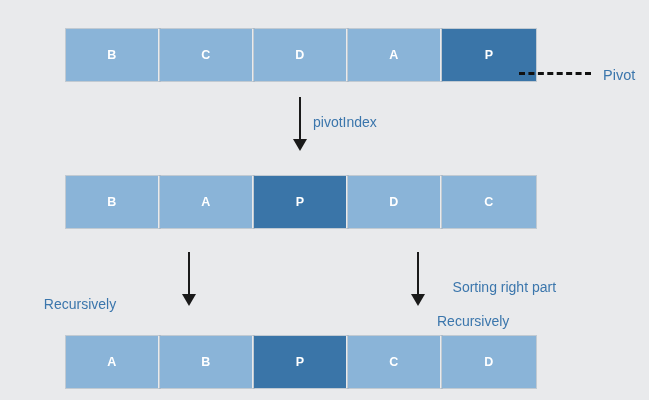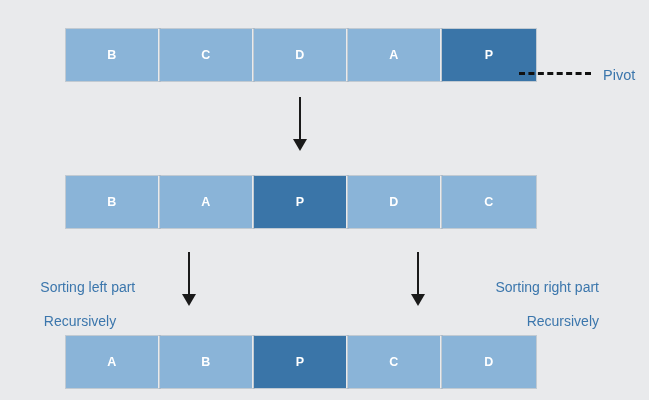--- a/index.html
+++ b/index.html
@@ -96,21 +96,21 @@
   #label-pivot       { left: 603px; top: 67px;  font-size: 14.5px; }
   #label-sort-left {
     left: 5px; top: 262px;
     width: 150px;
     text-align: center;
     line-height: 17px;
   }
   #label-sort-right {
     left: 437px; top: 262px;
     width: 162px;
-    text-align: right;
+    text-align: left;
     line-height: 17px;
   }
   .label .l2 { display: block; }
 
   
   #pivot-dash {
     position: absolute;
     left: 519px;
     top: 72px;
     width: 72px;
@@ -131,35 +131,35 @@
     <div class="cell pivot  w5">P</div>
   </div>
 
   <div id="pivot-dash"></div>
   <div class="label" id="label-pivot">Pivot</div>
 
   <div class="arrow" id="arrow-pivot-index">
     <div class="shaft"></div>
     <div class="head"></div>
   </div>
+  <div class="label" id="label-pivot-index">pivotIndex</div>
 
   <div class="array-row" id="row-2">
     <div class="cell normal w1">B</div>
     <div class="cell normal w2">A</div>
     <div class="cell pivot  w3">P</div>
     <div class="cell normal w4">D</div>
     <div class="cell normal w5">C</div>
   </div>
 
   <div class="arrow" id="arrow-left">
     <div class="shaft"></div>
     <div class="head"></div>
   </div>
   <div class="label" id="label-sort-left">
-    <span>Sorting left part</span>
     <span class="l2">Recursively</span>
   </div>
 
   <div class="arrow" id="arrow-right">
     <div class="shaft"></div>
     <div class="head"></div>
   </div>
   <div class="label" id="label-sort-right">
     <span>Sorting right part</span>
     <span class="l2">Recursively</span>

